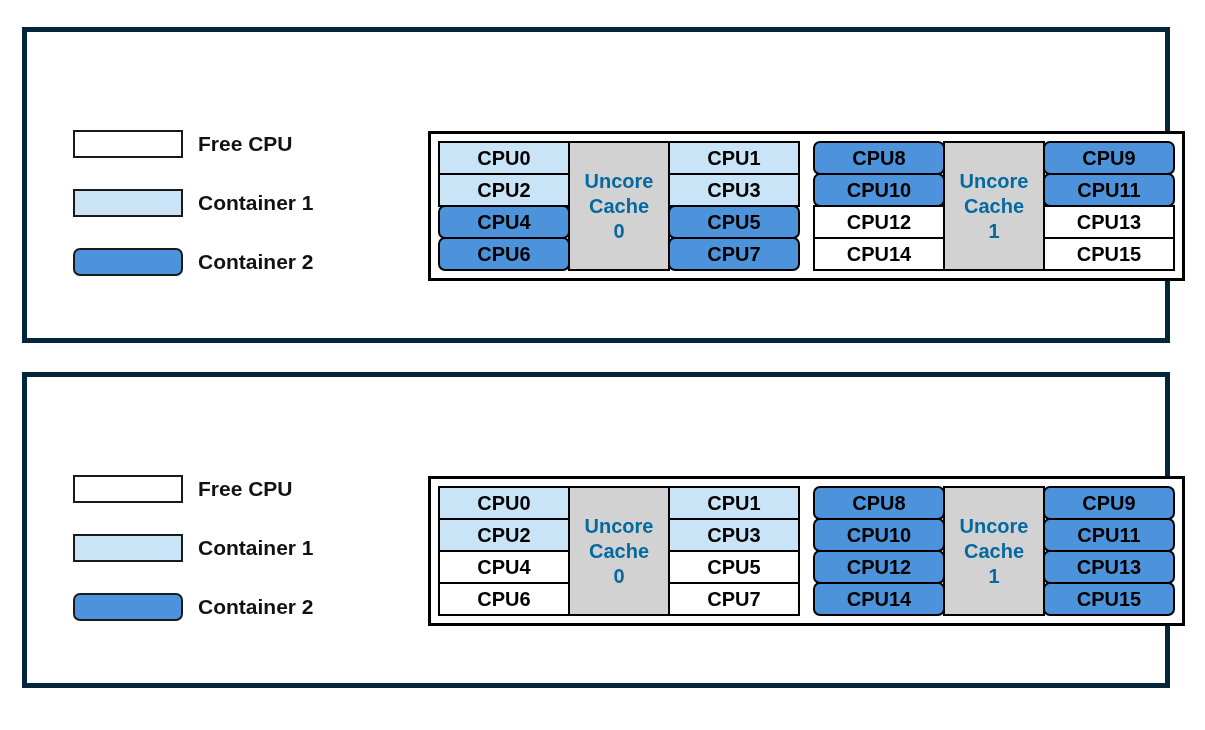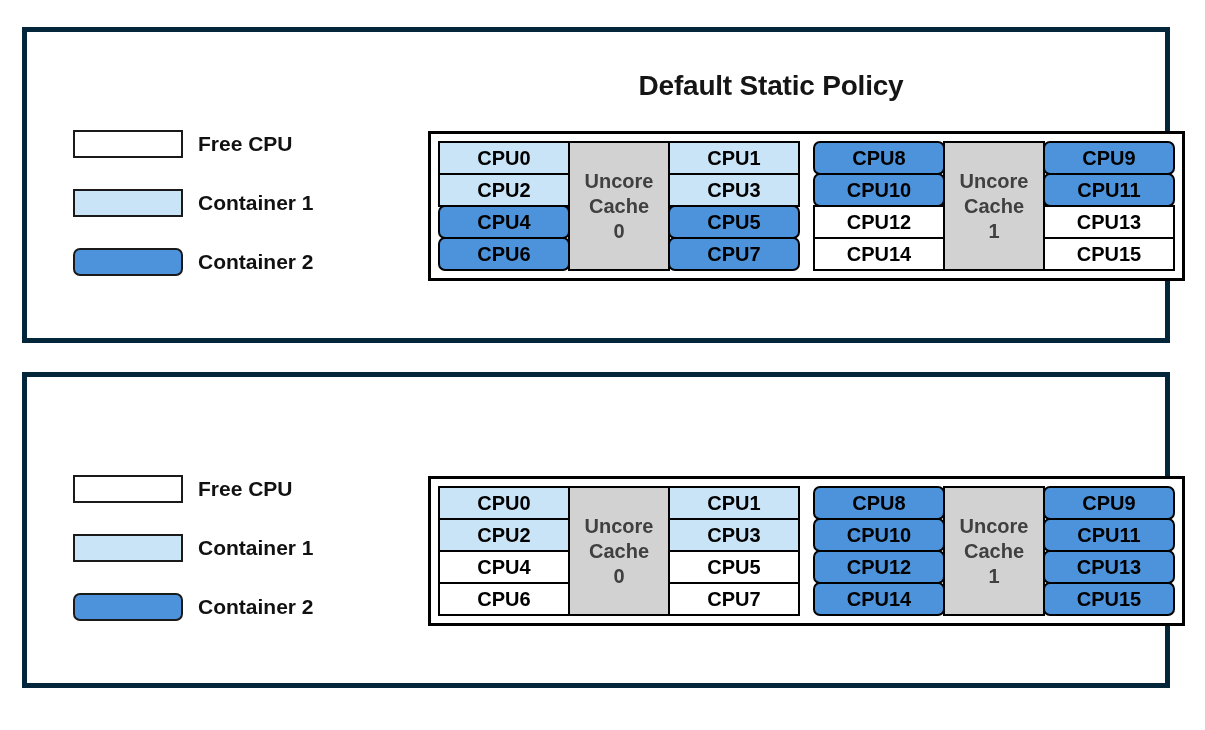--- a/index.html
+++ b/index.html
@@ -42,32 +42,31 @@
     border:2px solid #000;
     display:flex; align-items:center; justify-content:center;
     font-size:20px; font-weight:700; color:#000; background:#fff;
   }
   .cpu-cell:first-child { margin-top:0; }
   .cache-box {
     width:102px; box-sizing:border-box; margin-left:-2px; margin-right:-2px;
     border:2px solid #000; background:var(--cache_bg); z-index:1;
     display:flex; align-items:center; justify-content:center;
     text-align:center; font-size:20px; font-weight:700; line-height:1.25;
-    white-space:pre-line; color:#404040;
+    white-space:pre-line; color:#0369a1;
   }
 
   .free       { background:var(--free); }
   .container1 { background:var(--container1); }
   .container2 { background:var(--container2);border-radius:7px; }
 </style>
 </head>
 <body>
 
 <section class="panel p0">
-  <h2 class="panel-title">Default Static Policy</h2>
 
   <div class="legend">
     <div class="legend-row">
       <span class="swatch free"></span>
       <span class="legend-label">Free CPU</span>
     </div>
     <div class="legend-row">
       <span class="swatch container1"></span>
       <span class="legend-label">Container 1</span>
     </div>

